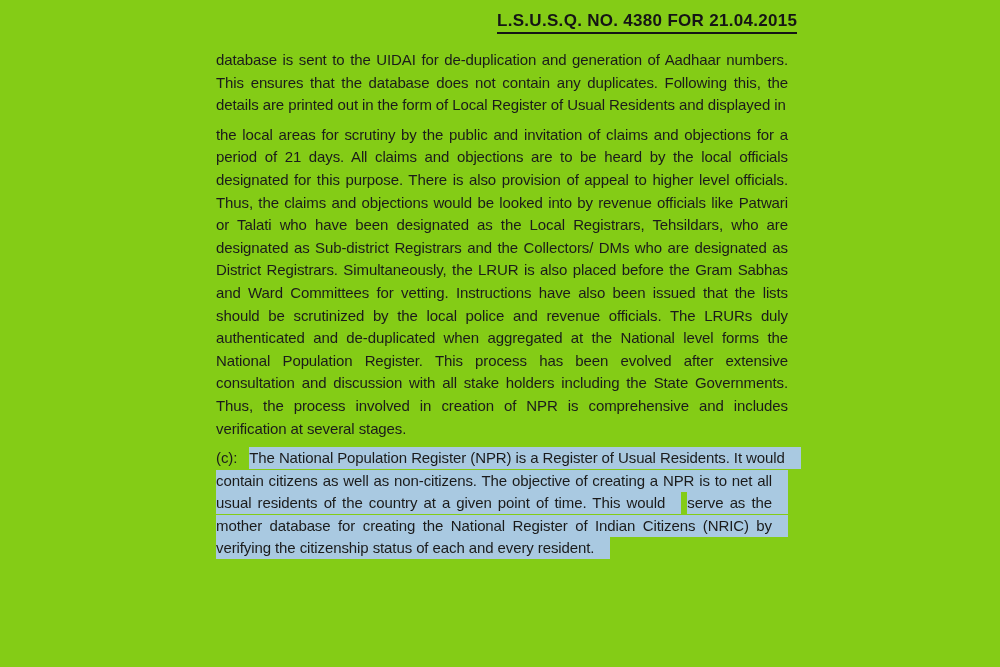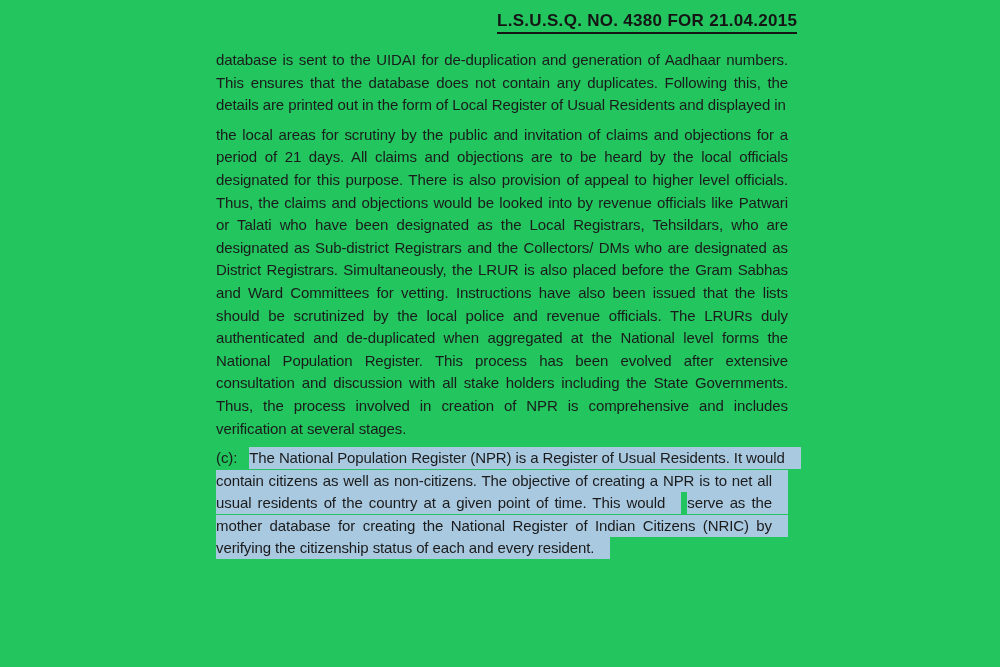--- a/index.html
+++ b/index.html
@@ -52,21 +52,21 @@
   .hl {
     
     box-decoration-break: clone;
     -webkit-box-decoration-break: clone;
     padding: 2px 16px 3px 0;
   }
 </style>
 </head>
 <body>
 
-<div class="page" style="background-color: #22c55e;">
+<div class="page" style="background-color: #84cc16;">
 
   <div class="doc-title">L.S.U.S.Q. NO. 4380 FOR 21.04.2015</div>
 
   <div class="doc-body">
 
     <p class="para">database is sent to the UIDAI for de-duplication and generation of Aadhaar numbers. This ensures that the database does not contain any duplicates. Following this, the details are printed out in the form of Local Register of Usual Residents and displayed in</p>
 
     <p class="para">the local areas for scrutiny by the public and invitation of claims and objections for a period of 21 days. All claims and objections are to be heard by the local officials designated for this purpose. There is also provision of appeal to higher level officials. Thus, the claims and objections would be looked into by revenue officials like Patwari or Talati who have been designated as the Local Registrars, Tehsildars, who are designated as Sub-district Registrars and the Collectors/ DMs who are designated as District Registrars. Simultaneously, the LRUR is also placed before the Gram Sabhas and Ward Committees for vetting. Instructions have also been issued that the lists should be scrutinized by the local police and revenue officials. The LRURs duly authenticated and de-duplicated when aggregated at the National level forms the National Population Register. This process has been evolved after extensive consultation and discussion with all stake holders including the State Governments. Thus, the process involved in creation of NPR is comprehensive and includes verification at several stages.</p>
 
     <p class="para"><span>(c):</span><span class="clause-gap"></span><span class="hl" style="background-color: rgb(169, 201, 225);">The National Population Register (NPR) is a Register of Usual Residents. It would contain citizens as well as non-citizens. The objective of creating a NPR is to net all usual residents of the country at a given point of time. This would</span> <span class="hl" style="background-color: rgb(169, 201, 225);">serve as the mother database for creating the National Register of Indian Citizens (NRIC) by verifying the citizenship status of each and every resident.</span></p>

